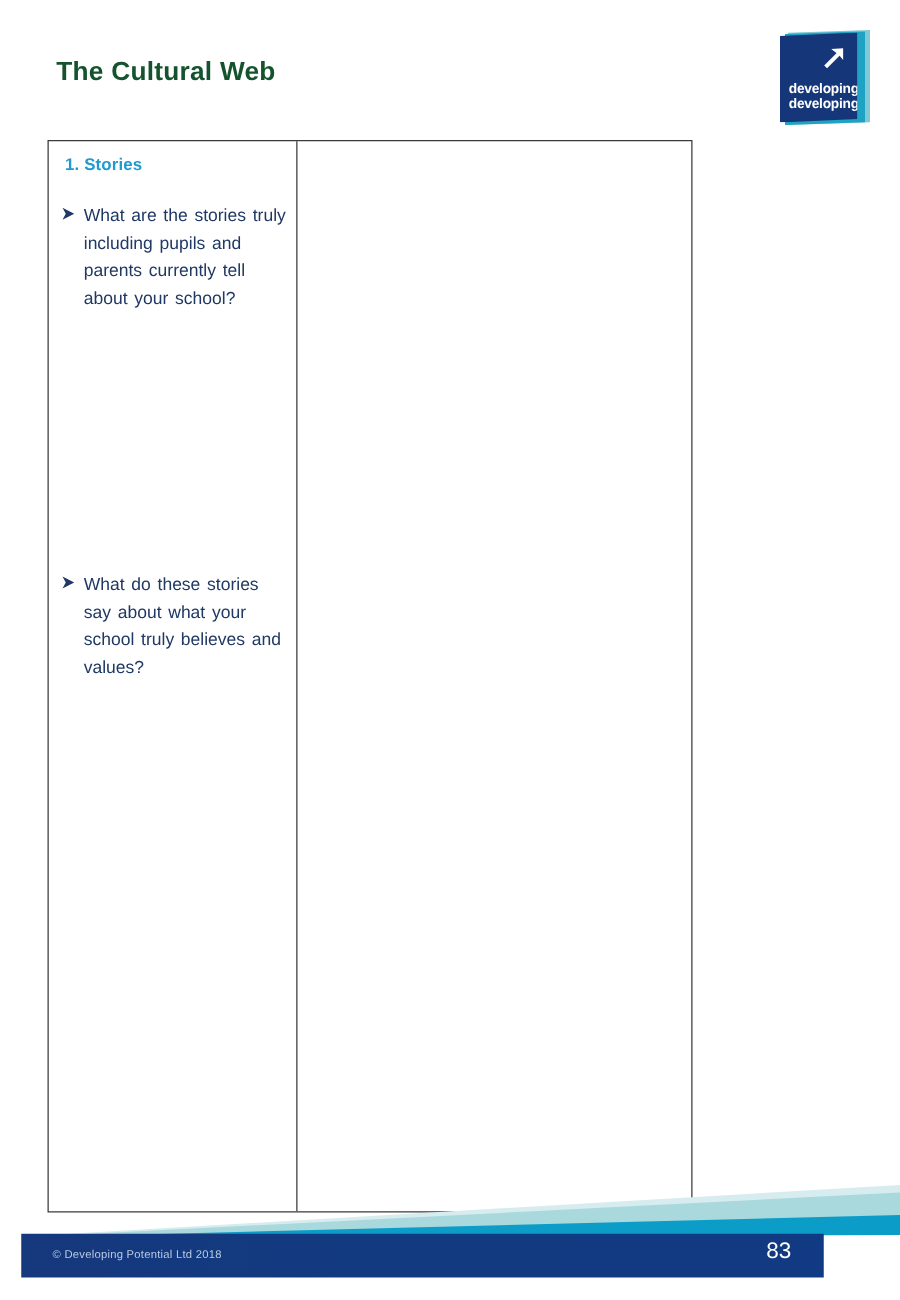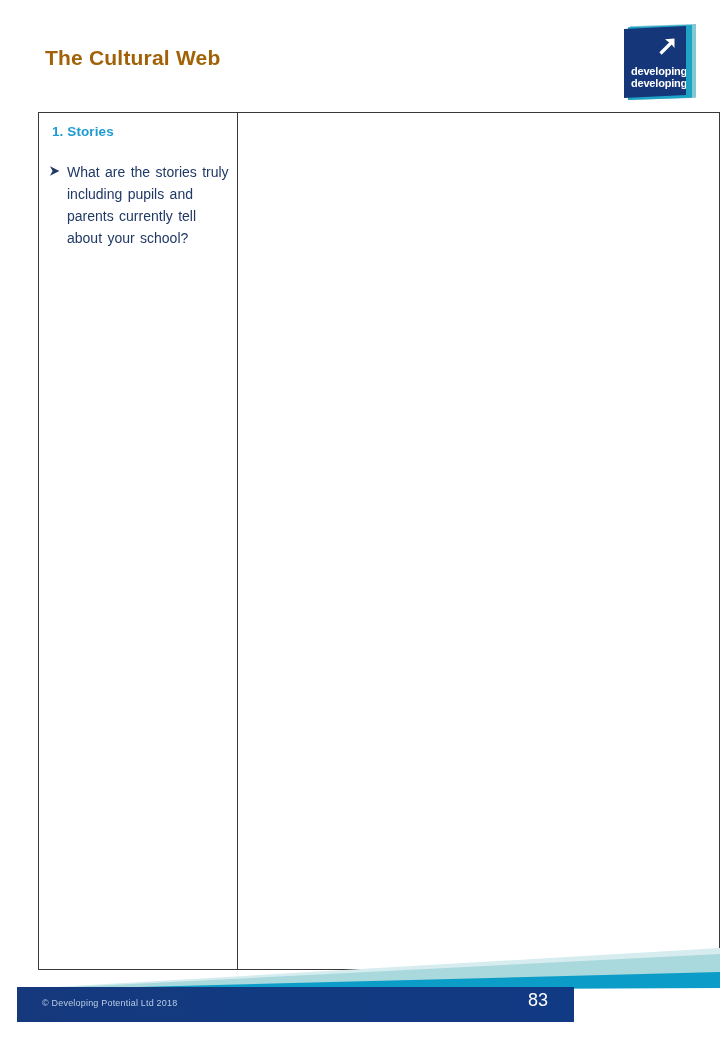--- a/index.html
+++ b/index.html
@@ -16,21 +16,21 @@
     -webkit-font-smoothing: antialiased;
   }
 
   
   .slide-title {
     position: absolute;
     left: 45px;
     top: 46px;
     font-size: 21px;
     font-weight: bold;
-    color: #a16207;
+    color: #14532d;
     letter-spacing: 0.2px;
     white-space: nowrap;
   }
 
   
   .logo {
     position: absolute;
     left: 624px;
     top: 24px;
     width: 72px;
@@ -79,21 +79,21 @@
     line-height: 12px;
     font-weight: bold;
     letter-spacing: -0.2px;
   }
 
   
   .worksheet-table {
     position: absolute;
     left: 38px;
     top: 112px;
-    width: 682px;
+    width: 516px;
     height: 858px;
     border: 1px solid #3a3a3a;
     box-sizing: border-box;
     background: #ffffff;
   }
   .col-divider {
     position: absolute;
     left: 198px;
     top: 0;
     width: 1px;
@@ -158,21 +158,21 @@
     width: 720px;
     height: 45px;
     overflow: hidden;
     pointer-events: none;
   }
 
   .footer-bar {
     position: absolute;
     left: 17px;
     top: 987px;
-    width: 557px;
+    width: 642px;
     height: 35px;
     background: linear-gradient(to right, #16387d 0%, #123a80 40%, #113a84 100%);
   }
   .footer-copyright {
     position: absolute;
     left: 25px;
     top: 11px;
     color: #b8cbe4;
     font-size: 9px;
     letter-spacing: 0.2px;
@@ -212,20 +212,26 @@
     <div class="section-heading">1. Stories</div>
 
     <ul class="q-list">
       <li class="q-item spacer-1">
         <svg class="arrow-bullet" viewBox="0 0 12 12">
           <path d="M1 1.2 L10.4 6 L1 10.8 L3.6 6 Z" fill="#1f3864"></path>
         </svg>
         <span>What are the stories truly including pupils and parents currently  tell about your school?</span>
       </li>
 
+      <li class="q-item spacer-2">
+        <svg class="arrow-bullet" viewBox="0 0 12 12">
+          <path d="M1 1.2 L10.4 6 L1 10.8 L3.6 6 Z" fill="#1f3864"></path>
+        </svg>
+        <span>What do these stories say about what your school truly  believes and values?</span>
+      </li>
 
     </ul>
   </div>
 
   <div class="col-divider"></div>
 
   <div class="col-right"></div>
 </div>
 
 <div class="footer-bands">

